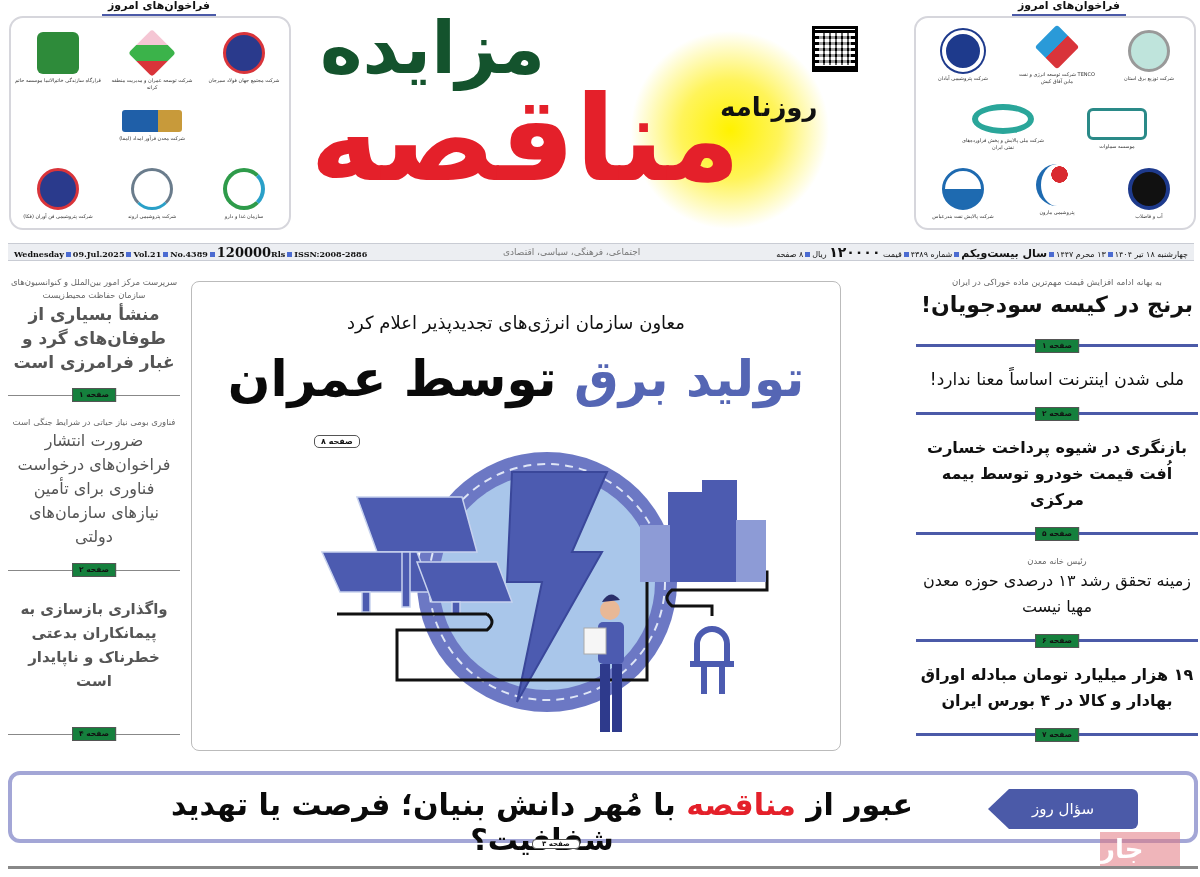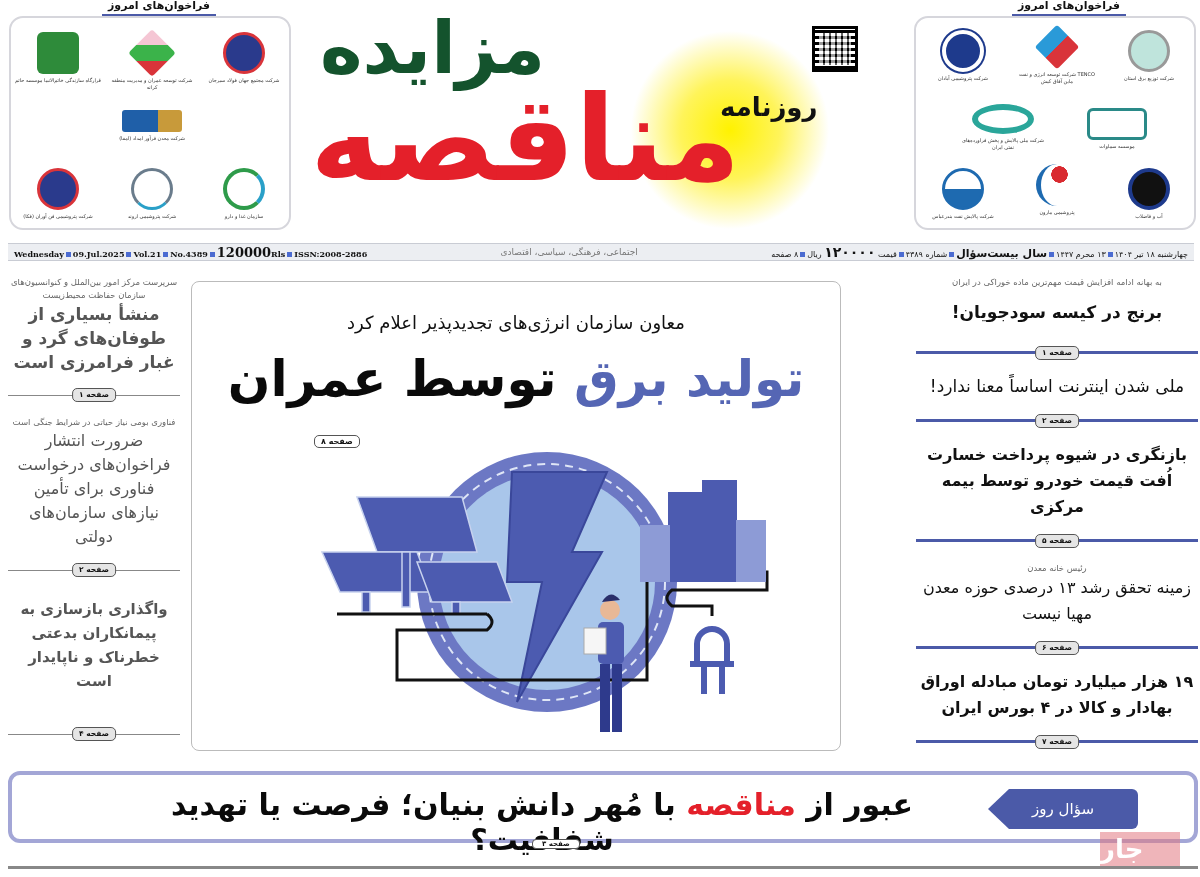--- a/index.html
+++ b/index.html
@@ -36,21 +36,21 @@
   .info-fa .price { font-weight: bold; font-size: 14px; }
 
   .col-left { position: absolute; left: 8px; top: 276px; width: 172px; }
   .story { text-align: center; direction: rtl; }
   .story .kicker { font-size: 8.5px; color: #666; line-height: 13px; }
   .story .headline { font-weight: bold; color: #555; line-height: 24px; }
   .story .headline.thin { font-weight: normal; }
   .page-ref { position: relative; height: 14px; margin: 14px 0; }
   .page-ref::before { content:""; position:absolute; left:0; right:0; top:7px; height:1px; background:#888; }
   .page-ref.thick::before { height:3px; top:5px; background:#4b5aa8; }
-  .page-ref span { position: absolute; left: 50%; transform: translateX(-50%); top: 0; background: #e5e5e5; border: 1px solid #555; border-radius: 5px; font-size: 7.5px; padding: 0 6px; line-height: 12px; direction: rtl; font-weight:bold; }
+  .page-ref span { position: absolute; left: 50%; transform: translateX(-50%); top: 0; background: #15803d; border: 1px solid #555; border-radius: 0; font-size: 7.5px; padding: 0 6px; line-height: 12px; direction: rtl; font-weight:bold; }
 
   .col-right { position: absolute; left: 916px; top: 276px; width: 282px; }
   .col-right .story .headline { color: #111; }
 
   .center-card { position: absolute; left: 191px; top: 281px; width: 650px; height: 470px; border: 1px solid #bbb; border-radius: 8px; background: #fff; }
   .center-card .kicker { position: absolute; top: 30px; left: 0; right: 0; text-align: center; font-size: 18px; direction: rtl; color: #111; }
   .center-card .title { position: absolute; top: 62px; left: 0; right: 0; text-align: center; font-size: 50px; font-weight: bold; direction: rtl; line-height: 70px; letter-spacing:-1px; }
   .center-card .title .blue { color: #5566b4; }
   .center-card .title .black { color: #0a0a0a; }
   .center-card .page8 { position: absolute; left: 122px; top: 153px; border: 1px solid #555; border-radius: 5px; font-size: 8px; padding: 1px 6px; direction: rtl; font-weight:bold;}
@@ -142,21 +142,21 @@
   <div class="paper-word">روزنامه</div>
   <div class="qr"></div>
 </div>
 
 <div class="info-bar">
   <div class="info-en">
     <span>Wednesday</span><span class="sq"></span><span>09.Jul.2025</span><span class="sq"></span><span>Vol.21</span><span class="sq"></span><span>No.4389</span><span class="sq"></span><span class="price">120000</span><span>Rls</span><span class="sq"></span><span>ISSN:2008-2886</span>
   </div>
   <div class="info-mid">اجتماعی، فرهنگی، سیاسی، اقتصادی</div>
   <div class="info-fa">
-    <span>چهارشنبه ۱۸ تیر ۱۴۰۴</span><span class="sq"></span><span>۱۳ محرم ۱۴۴۷</span><span class="sq"></span><span class="bold">سال بیست‌سؤال</span><span class="sq"></span><span>شماره ۴۳۸۹</span><span class="sq"></span><span>قیمت</span> <span class="price">۱۲۰۰۰۰</span> <span>ریال</span><span class="sq"></span><span>۸ صفحه</span>
+    <span>چهارشنبه ۱۸ تیر ۱۴۰۴</span><span class="sq"></span><span>۱۳ محرم ۱۴۴۷</span><span class="sq"></span><span class="bold">سال بیست‌ویکم</span><span class="sq"></span><span>شماره ۴۳۸۹</span><span class="sq"></span><span>قیمت</span> <span class="price">۱۲۰۰۰۰</span> <span>ریال</span><span class="sq"></span><span>۸ صفحه</span>
   </div>
 </div>
 
 <div class="col-left">
   <div class="story">
     <div class="kicker">سرپرست مرکز امور بین‌الملل و کنوانسیون‌های سازمان حفاظت محیط‌زیست</div>
     <div class="headline" style="font-size:17px">منشأ بسیاری از طوفان‌های گرد و غبار فرامرزی است</div>
   </div>
   <div class="page-ref">
       <span>صفحه ۱</span>
@@ -217,21 +217,21 @@
       <rect x="282" y="186" width="22" height="26" fill="#f6f6f6" stroke="#aaa"></rect>
       <rect x="298" y="222" width="10" height="68" fill="#2e3a8c"></rect>
       <rect x="310" y="222" width="10" height="68" fill="#2e3a8c"></rect>
     </g>
   </svg>
 </div>
 
 <div class="col-right">
   <div class="story">
     <div class="kicker">به بهانه ادامه افزایش قیمت مهم‌ترین ماده خوراکی در ایران</div>
-    <div class="headline" style="font-size:17px;margin-top:11px">برنج در کیسه سودجویان!</div>
+    <div class="headline" style="font-size:22px;margin-top:4px">برنج در کیسه سودجویان!</div>
   </div>
   <div class="page-ref thick" style="margin-top:22px">
       <span>صفحه ۱</span>
     </div>
   <div class="story">
     <div class="headline thin" style="font-size:17px">ملی شدن اینترنت اساساً معنا ندارد!</div>
   </div>
   <div class="page-ref thick" style="margin-top:16px">
       <span>صفحه ۲</span>
     </div>

